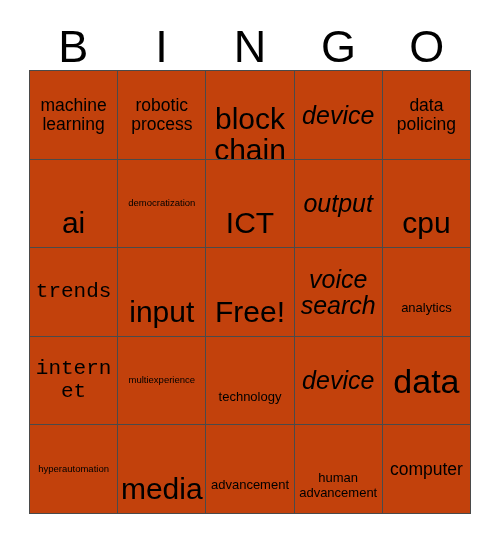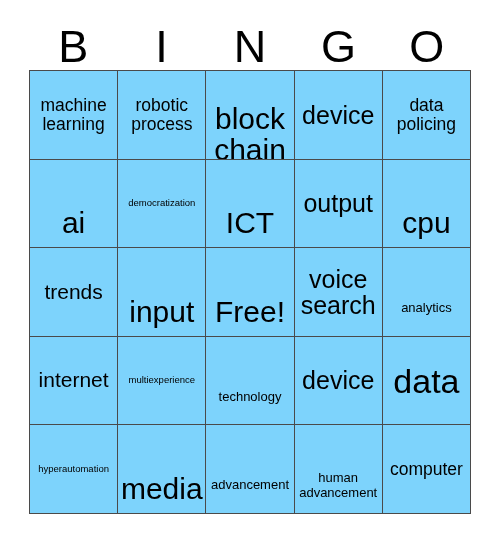--- a/index.html
+++ b/index.html
@@ -61,37 +61,37 @@
     min-width: 0;
     border-right: 1.5px solid #4a4a4a;
     border-bottom: 1.5px solid #4a4a4a;
     box-sizing: border-box;
     display: flex;
     align-items: center;
     justify-content: center;
     text-align: center;
     padding: 1px 2px;
     overflow: hidden;
-    background: #7dd3fc;
+    background: #c2410c;
   }
   .cell-text {
     display: block;
     width: 100%;
     line-height: 1.02;
     font-family: "Liberation Sans", sans-serif;
     color: #000000;
     word-wrap: break-word;
   }
 
   
   .fs-xs   { font-size:  9.5px; line-height: 1.15; }
   .fs-sm   { font-size: 13px;   line-height: 1.12; margin-top: 33px; }
   .fs-md   { font-size: 17.5px; line-height: 1.10; }
-  .fs-lg   { font-size: 21px;   line-height: 1.08; }
-  .fs-xl   { font-size: 25px;   line-height: 1.05; }
+  .fs-lg   { font-size: 21px;   line-height: 1.08; font-family: Liberation Mono, monospace; }
+  .fs-xl   { font-size: 25px;   line-height: 1.05; font-style: italic; }
   .fs-xxl  { font-size: 30px;   line-height: 1.02; margin-top: 40px; }
   .fs-xxxl { font-size: 34px;   line-height: 1.00; }
 </style>
 </head>
 <body>
 
 <div class="bingo-card">
 
   <div class="header-row">
     <div class="header-letter">B</div>

